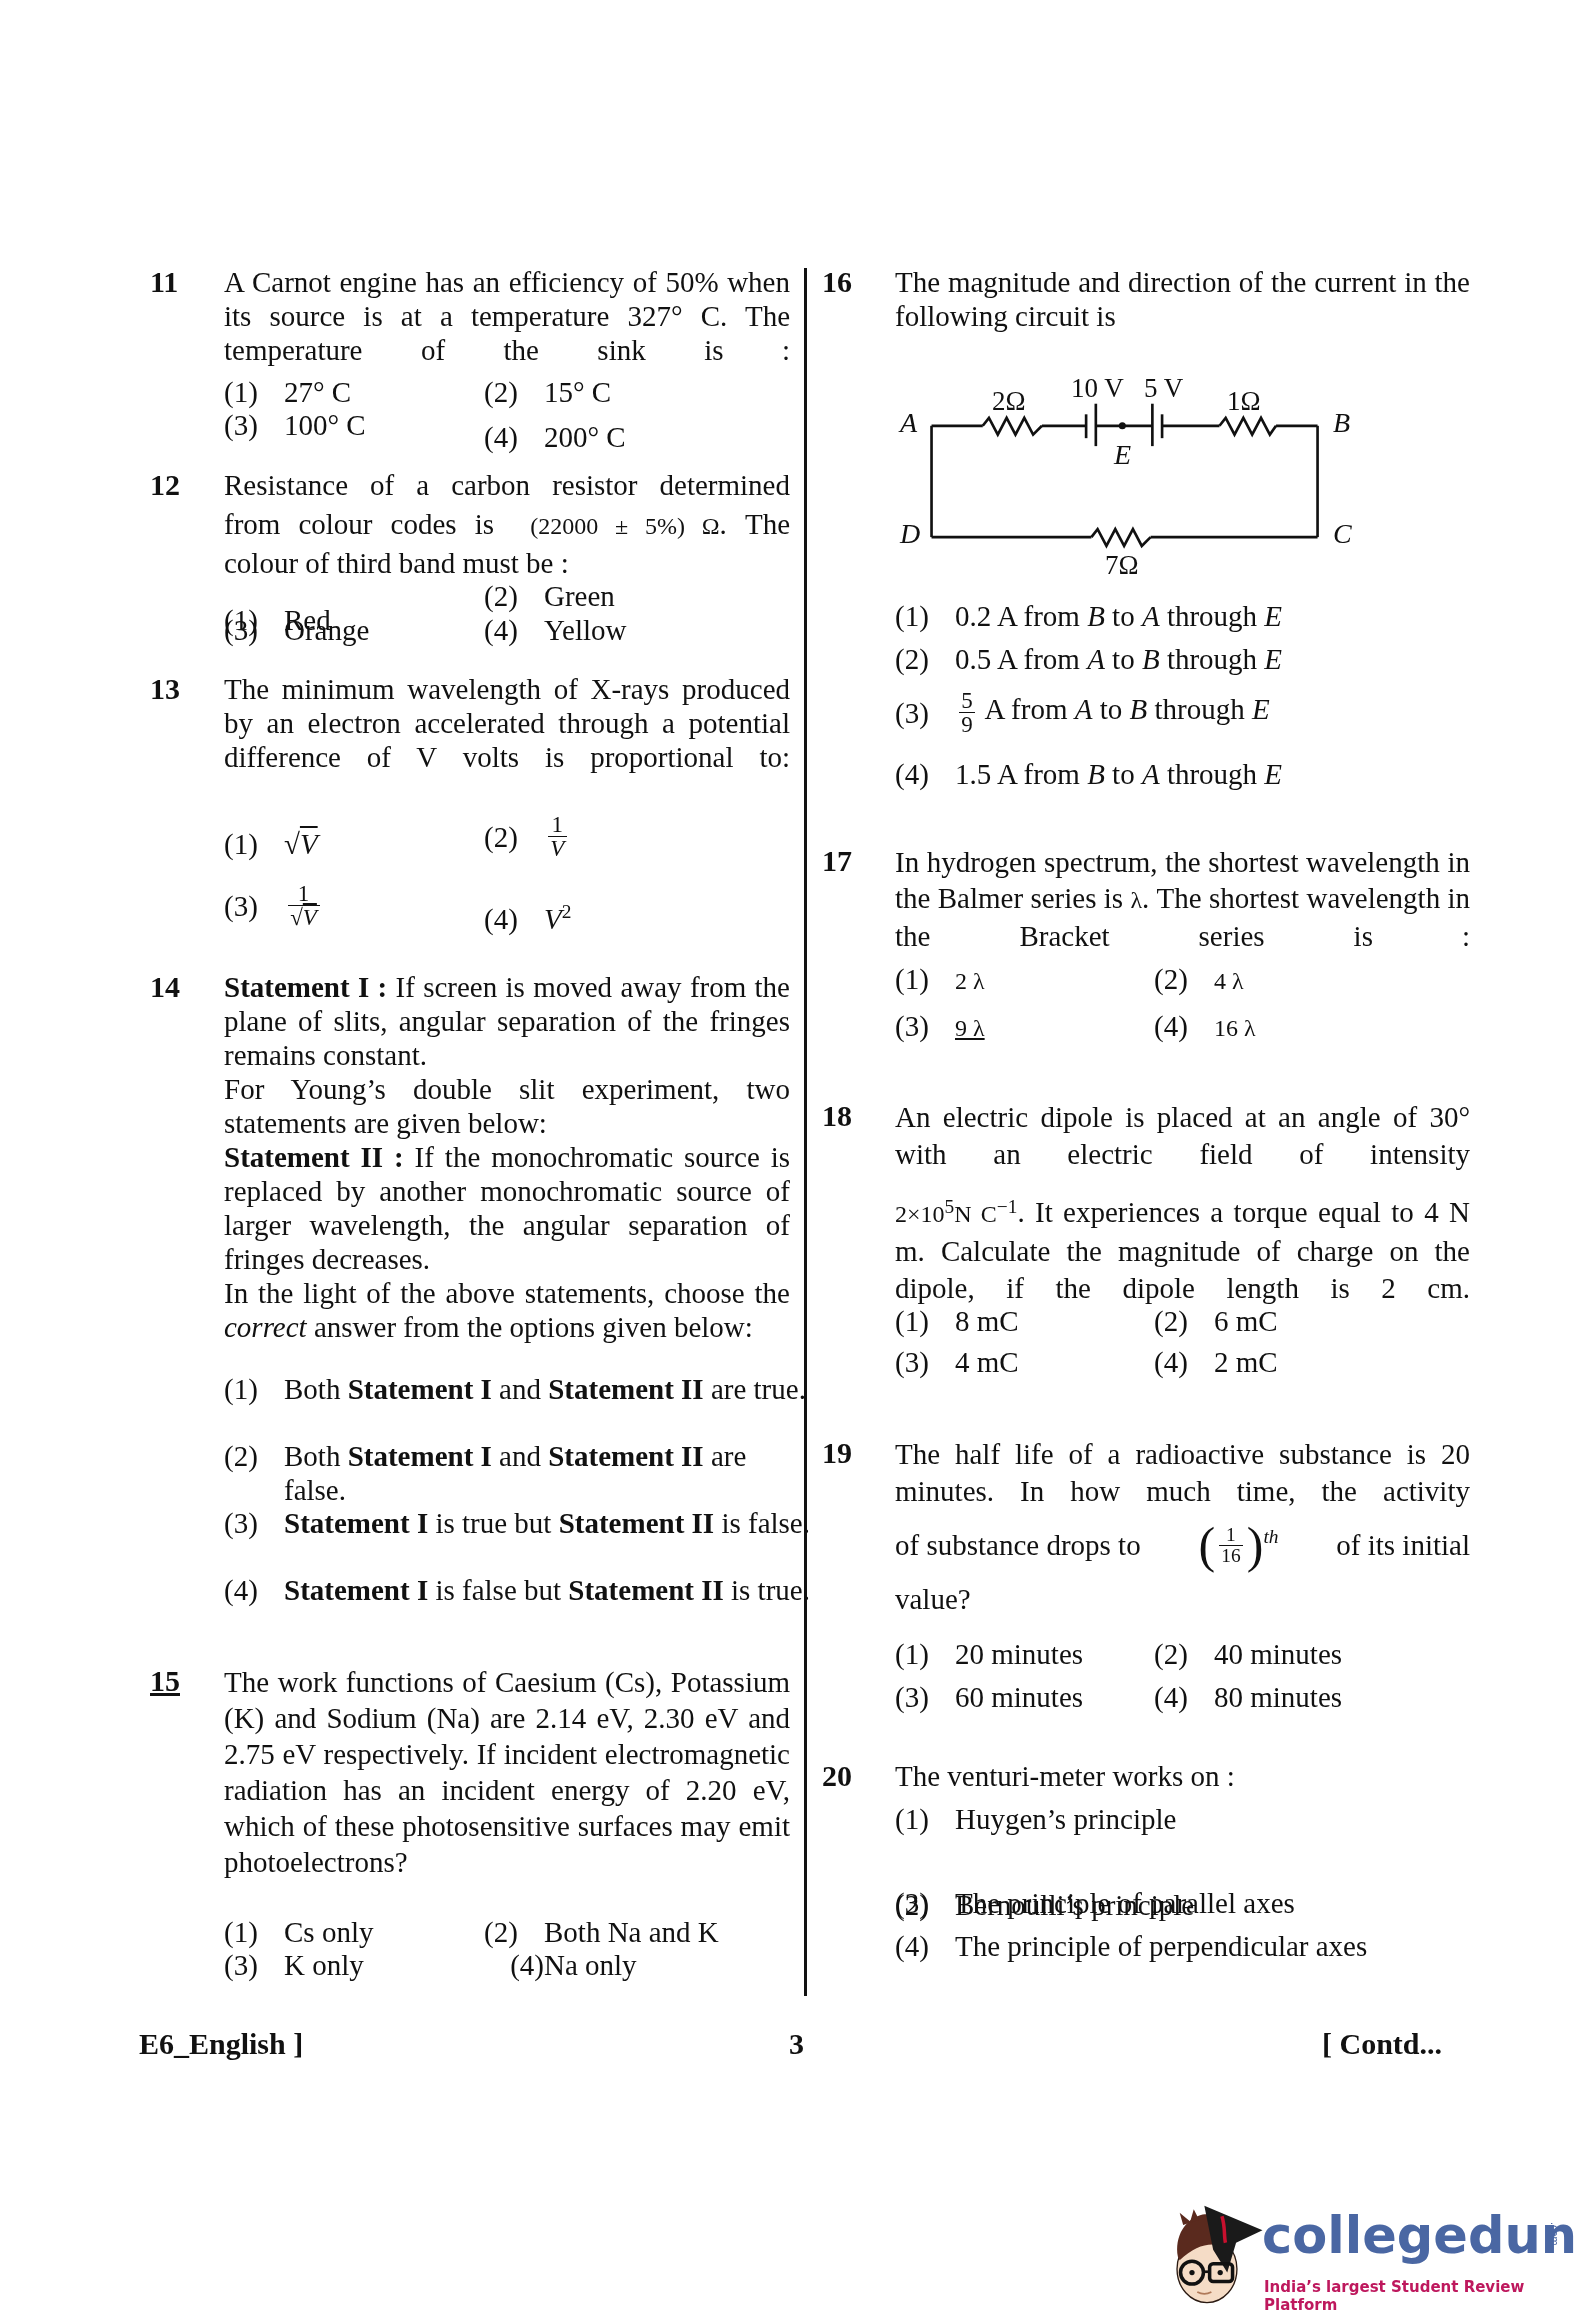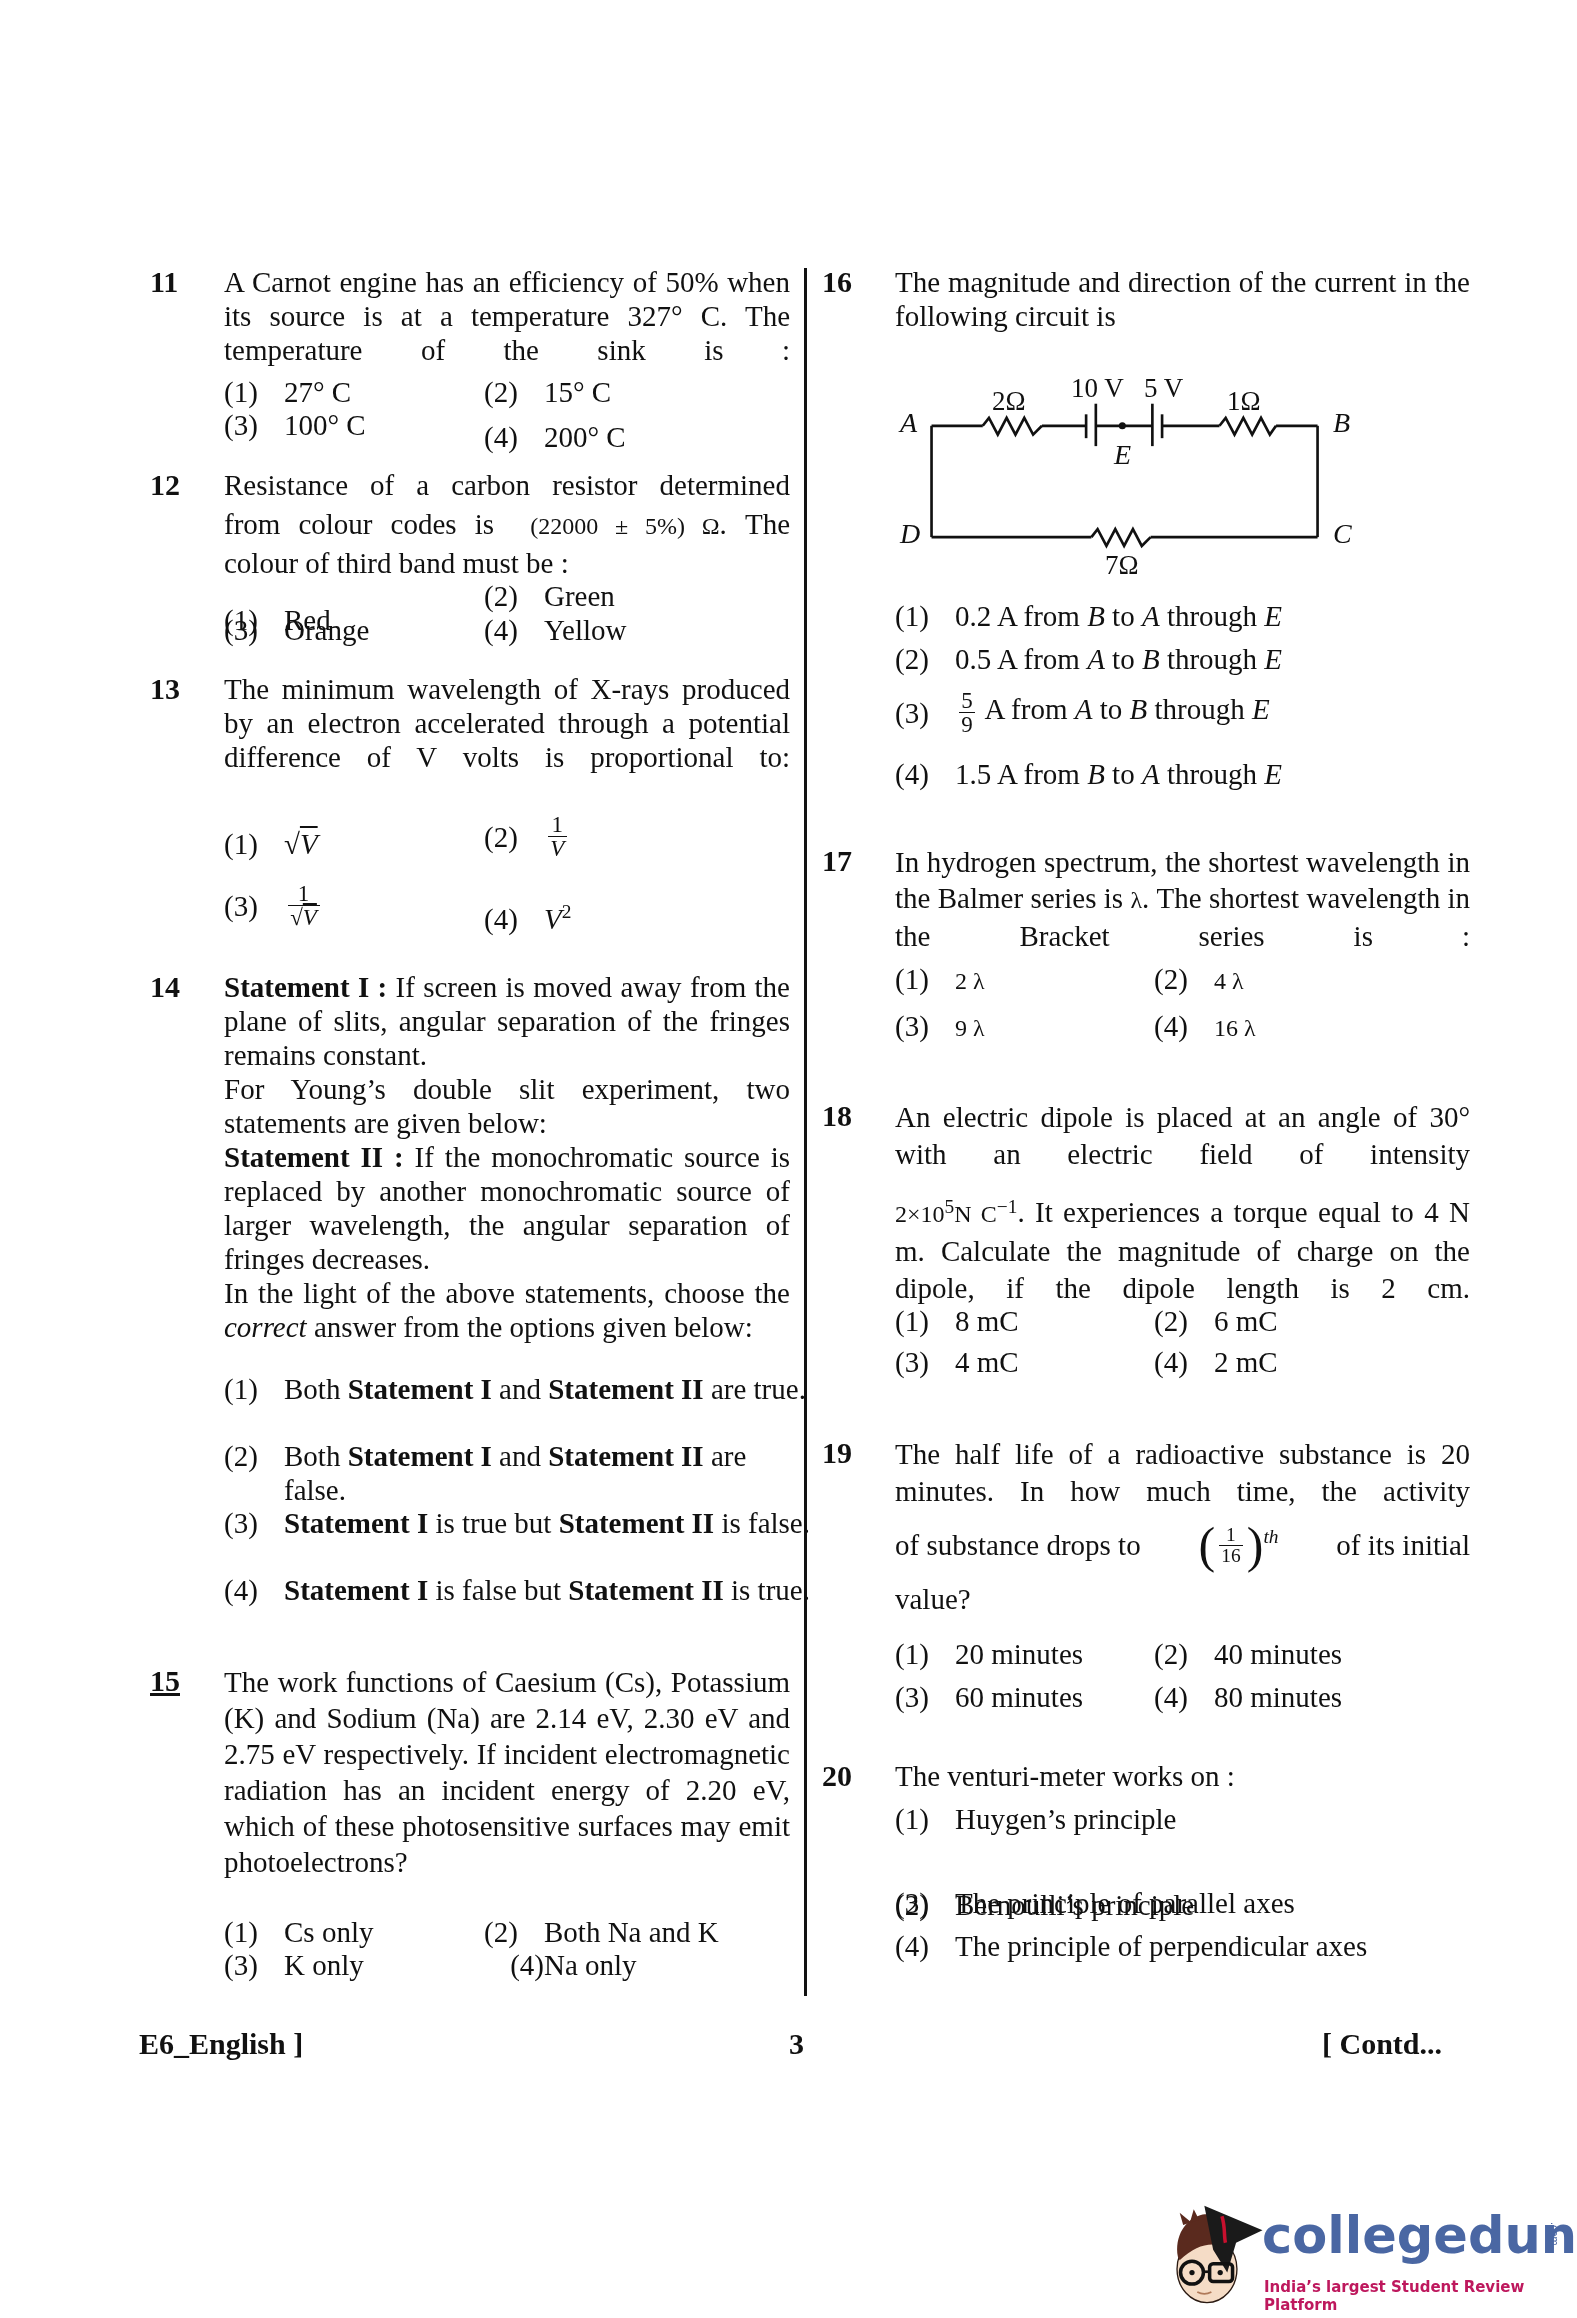--- a/index.html
+++ b/index.html
@@ -127,21 +127,21 @@
 <div class="opt" style="left:895px;top:689px;"><span class="n" style="vertical-align:middle;">(3)</span><span class="frac">
       <span class="num">5</span>
       <span class="den">9</span>
     </span><span> A from </span><span class="i">A</span><span> to </span><span class="i">B</span><span> through </span><span class="i">E</span></div>
 <div class="opt" style="left:895px;top:757px;"><span class="n">(4)</span><span>1.5 A from </span><span class="i">B</span><span> to </span><span class="i">A</span><span> through </span><span class="i">E</span></div>
 
 <div class="qn" style="left:822px;top:844px;">17</div>
 <div class="qt j" style="left:895px;top:844px;width:575px;line-height:36px;"><span>In hydrogen spectrum, the shortest wavelength in the Balmer series is </span><span class="small">λ</span><span>. The shortest wavelength in the Bracket series is :</span></div>
 <div class="opt" style="left:895px;top:962px;"><span class="n">(1)</span><span class="small">2 λ</span></div>
 <div class="opt" style="left:1154px;top:962px;"><span class="n">(2)</span><span class="small">4 λ</span></div>
-<div class="opt" style="left:895px;top:1009px;"><span class="n">(3)</span><span class="small">9 λ</span></div>
+<div class="opt" style="left:895px;top:1009px;text-decoration:underline;"><span class="n">(3)</span><span class="small">9 λ</span></div>
 <div class="opt" style="left:1154px;top:1009px;"><span class="n">(4)</span><span class="small">16 λ</span></div>
 
 <div class="qn" style="left:822px;top:1099px;">18</div>
 <div class="qt j" style="left:895px;top:1099px;width:575px;line-height:37px;">An electric dipole is placed at an angle of 30° with an electric field of intensity</div>
 <div class="qt j" style="left:895px;top:1188px;width:575px;line-height:37px;"><span class="small"><span>2×10</span><sup>5</sup><span>N C</span><sup>−1</sup></span><span>. It experiences a torque equal to 4 N m. Calculate the magnitude of charge on the dipole, if the dipole length is 2 cm.</span></div>
 <div class="opt" style="left:895px;top:1304px;"><span class="n">(1)</span><span>8 mC</span></div>
 <div class="opt" style="left:1154px;top:1304px;"><span class="n">(2)</span><span>6 mC</span></div>
 <div class="opt" style="left:895px;top:1345px;"><span class="n">(3)</span><span>4 mC</span></div>
 <div class="opt" style="left:1154px;top:1345px;"><span class="n">(4)</span><span>2 mC</span></div>
 

